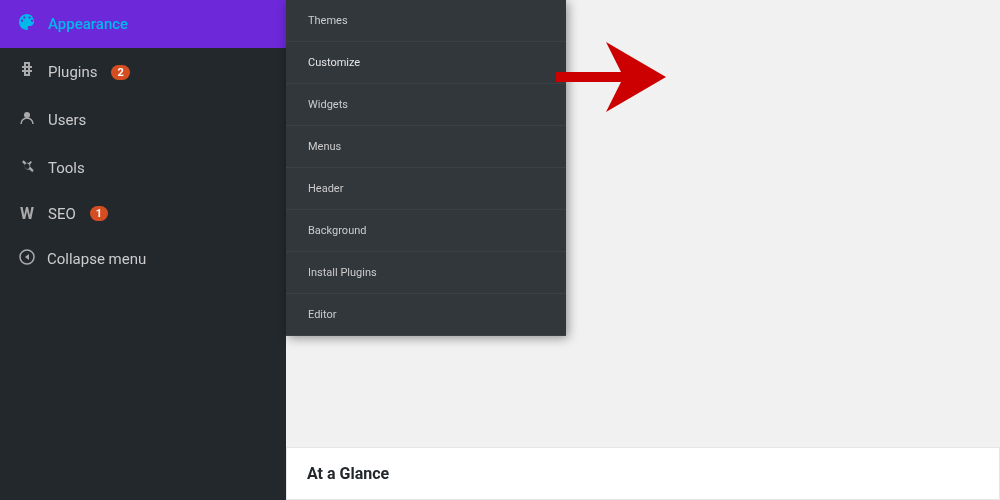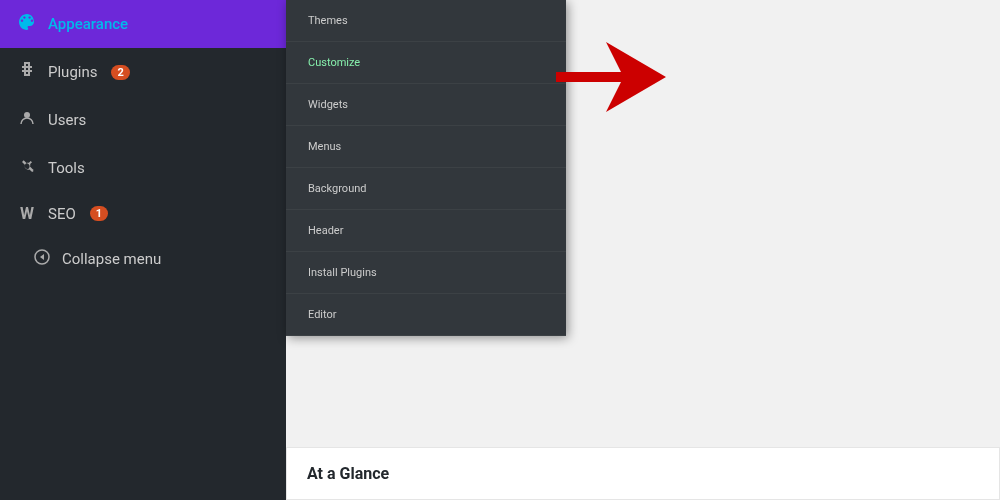--- a/index.html
+++ b/index.html
@@ -53,21 +53,21 @@
       border-radius: 10px;
       font-size: 11px;
       font-weight: bold;
       padding: 1px 6px;
       margin-left: 4px;
     }
 
     .collapse-item {
       display: flex;
       align-items: center;
-      padding: 12px 32px;
+      padding: 12px 17px;
       color: #ccc;
       cursor: pointer;
       font-size: 15px;
       gap: 10px;
     }
 
     
     .dropdown {
       position: absolute;
       left: 286px;
@@ -201,25 +201,25 @@
       <svg width="20" height="20" viewBox="0 0 20 20" fill="none">
         <circle cx="10" cy="10" r="7" stroke="#aaa" stroke-width="1.5" fill="none"></circle>
         <path d="M8 10l4-3v6L8 10z" fill="#aaa"></path>
       </svg>
     </span>
     <span class="label">Collapse menu</span>
   </div>
 
   <div class="dropdown">
     <div class="dropdown-item">Themes</div>
-    <div class="dropdown-item highlighted" style="color:#86efac;">Customize</div>
+    <div class="dropdown-item highlighted" style="color:#e5e5e5;">Customize</div>
     <div class="dropdown-item">Widgets</div>
     <div class="dropdown-item">Menus</div>
+    <div class="dropdown-item">Header</div>
     <div class="dropdown-item">Background</div>
-    <div class="dropdown-item">Header</div>
     <div class="dropdown-item">Install Plugins</div>
     <div class="dropdown-item">Editor</div>
 
     <div style="position:absolute; top:42px; right:-100px; pointer-events:none;">
       <svg width="110" height="70" viewBox="0 0 110 70">
         <polygon points="110,35 50,0 65,30 0,30 0,40 65,40 50,70" fill="#cc0000"></polygon>
       </svg>
     </div>
   </div>
 </div>

